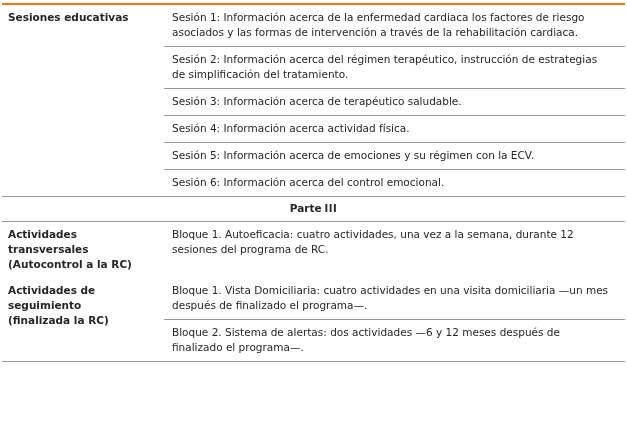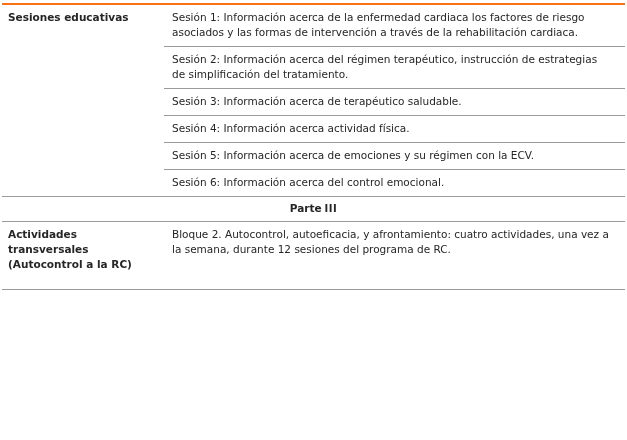--- a/index.html
+++ b/index.html
@@ -70,24 +70,30 @@
     <div class="divider">
       <span class="part-label">Parte</span><span class="part-numeral">III</span>
     </div>
 
     <div class="section">
       <div class="col-left">
         <span class="hdr">Actividades transversales</span>
         <span class="hdr">(Autocontrol a la RC)</span>
       </div>
       <div class="col-right">
-        <div class="item">Bloque 2. Autocontrol, autoeficacia, y afrontamiento: cuatro actividades, una vez a la semana, durante 12 sesiones del programa de RC.</div>
+        <div class="item">Bloque 1. Autoeficacia: cuatro actividades, una vez a la semana, durante 12 sesiones del programa de RC.</div>
       </div>
     </div>
 
 
     <div class="section">
       <div class="col-left">
+        <span class="hdr">Actividades de seguimiento</span>
+        <span class="hdr">(finalizada la RC)</span>
+      </div>
+      <div class="col-right">
+        <div class="item">Bloque 1. Vista Domiciliaria: cuatro actividades en una visita domiciliaria —un mes después de finalizado el programa—.</div>
+        <div class="item">Bloque 2. Sistema de alertas: dos actividades —6 y 12 meses después de finalizado el programa—.</div>
       </div>
     </div>
 
   </div>
 </div>
 
 </body></html>

